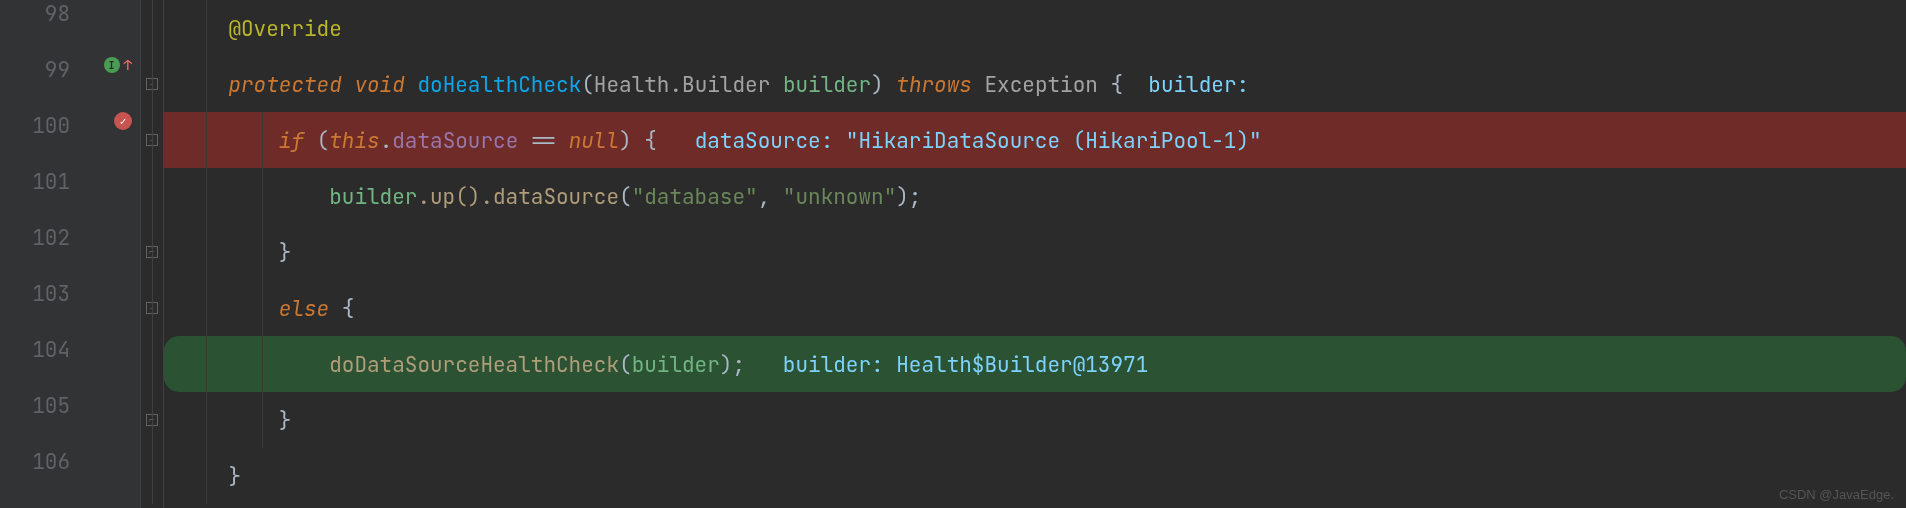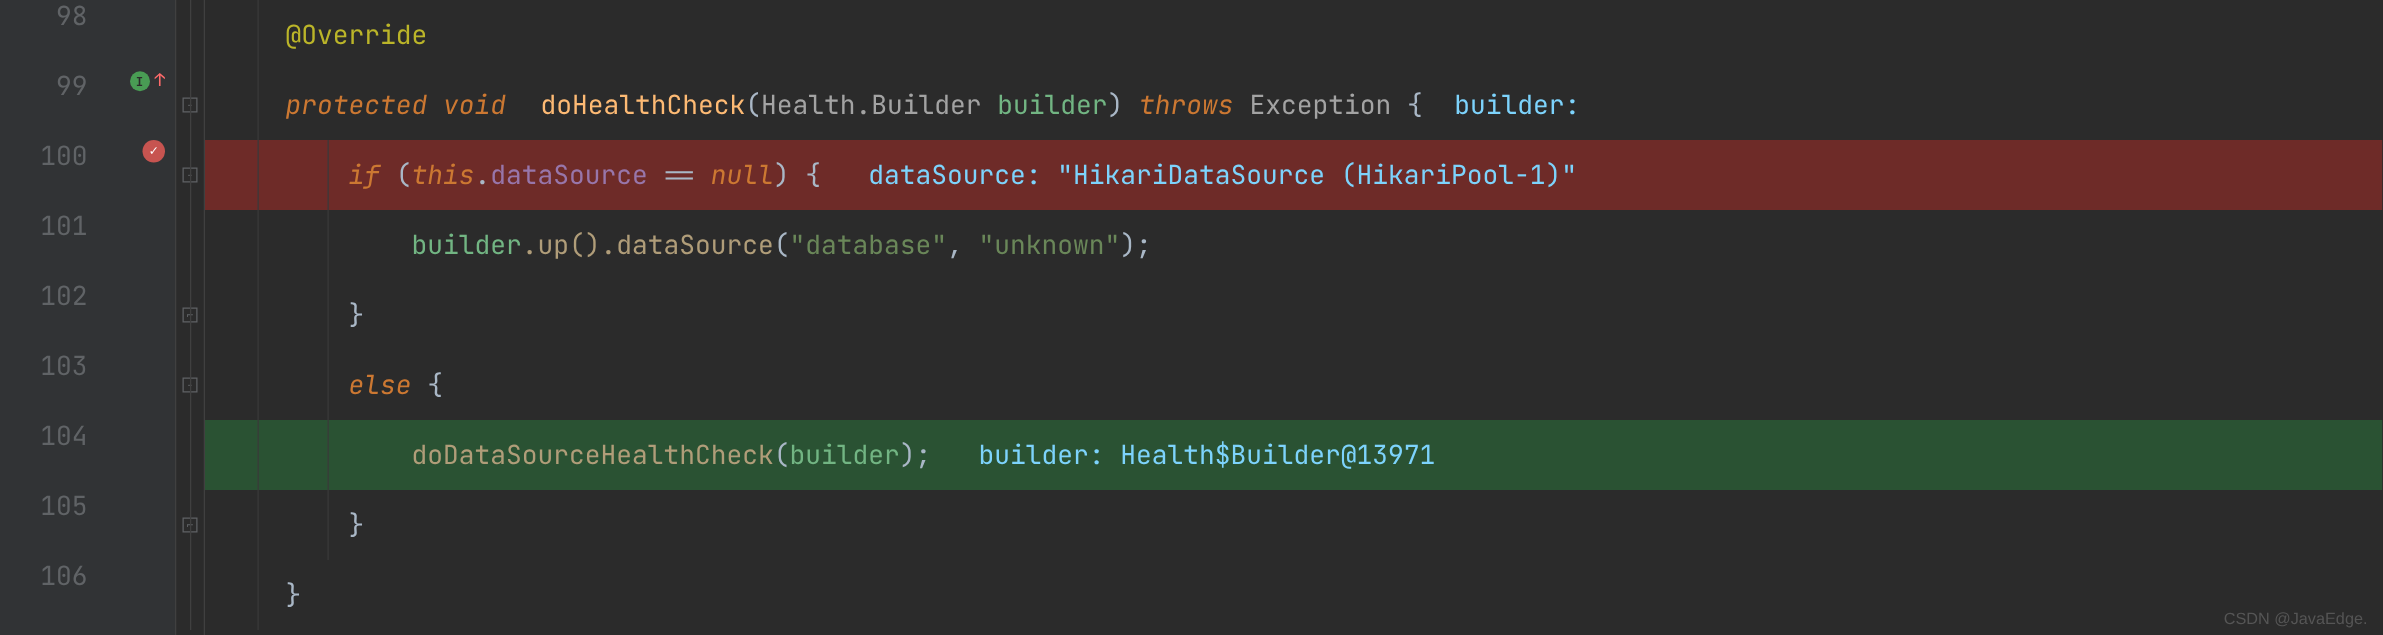--- a/index.html
+++ b/index.html
@@ -134,23 +134,24 @@
       width: 1px;
       background-color: #3a3a3a;
       height: 100%;
       top: 0;
     }
     .hl-red {
       background-color: #6e2b28;
     }
     .hl-green {
       background-color: #2a5233;
+      border-radius: 15px;
     }
     .kw { color: #cc7832; font-style: italic; }
-    .method-def { color: #fdba74; margin-left: 15px; }
+    .method-def { color: #0ea5e9; }
     .method-call { color: #b09d79; }
     .type { color: #a3a3a3; text-align: center; }
     .param { color: #72b583; }
     .string { color: #6a8759; }
     .annotation { color: #bbb529; }
     .inline-hint { color: #7dd3fc; }
     .punctuation { color: #a9b7c6; }
     .field { color: #9876aa; }
     .watermark {
       position: absolute;

